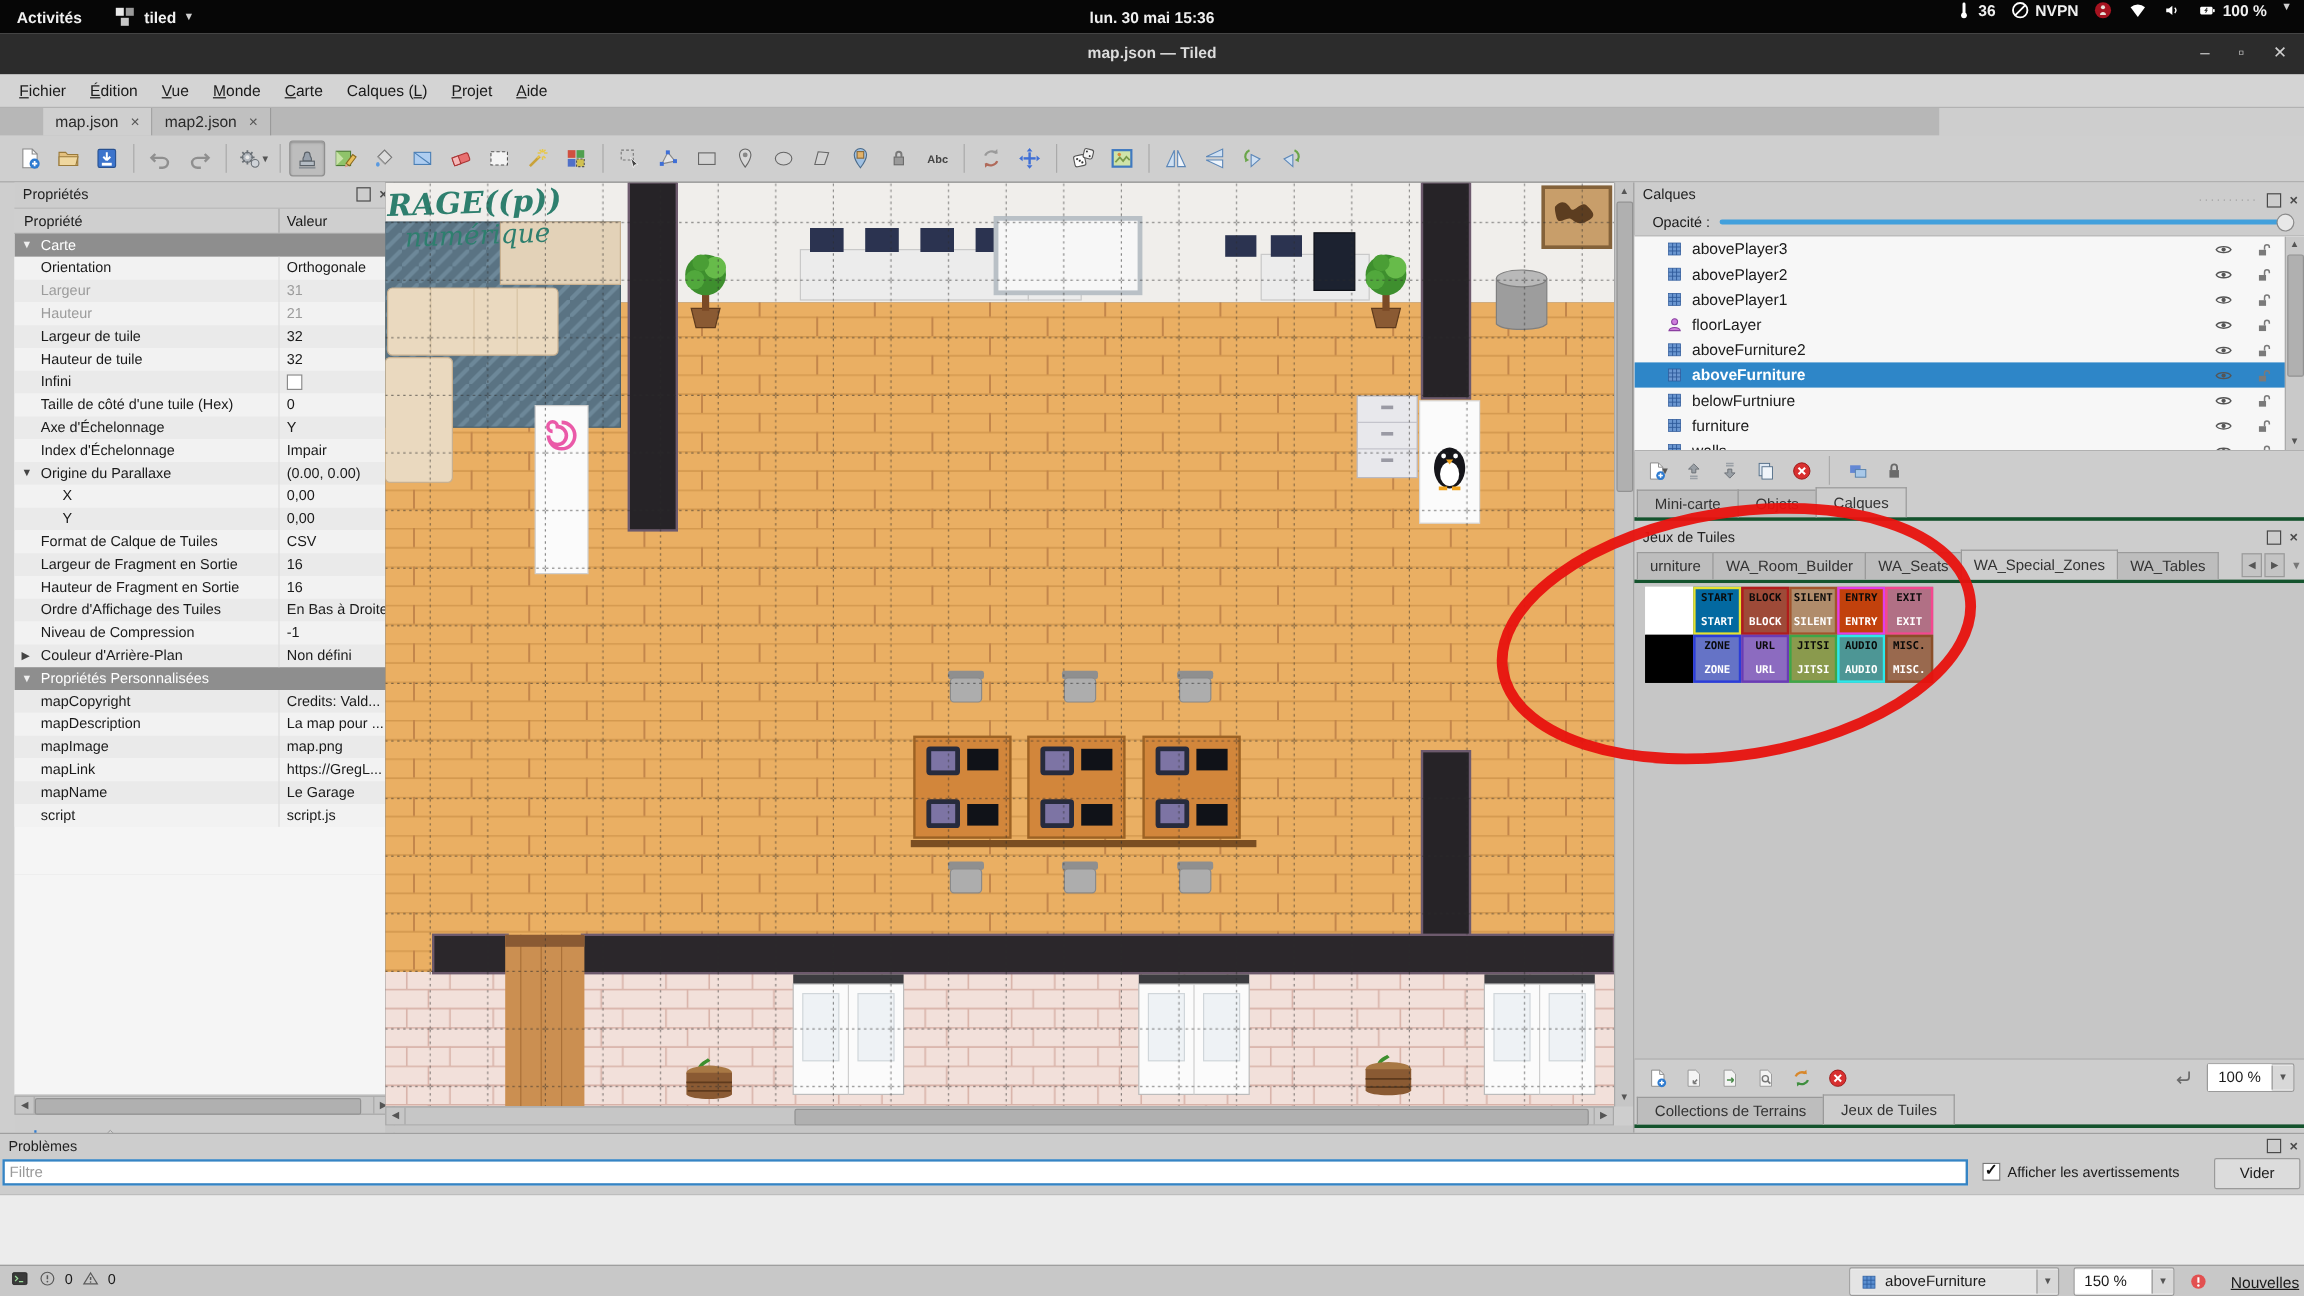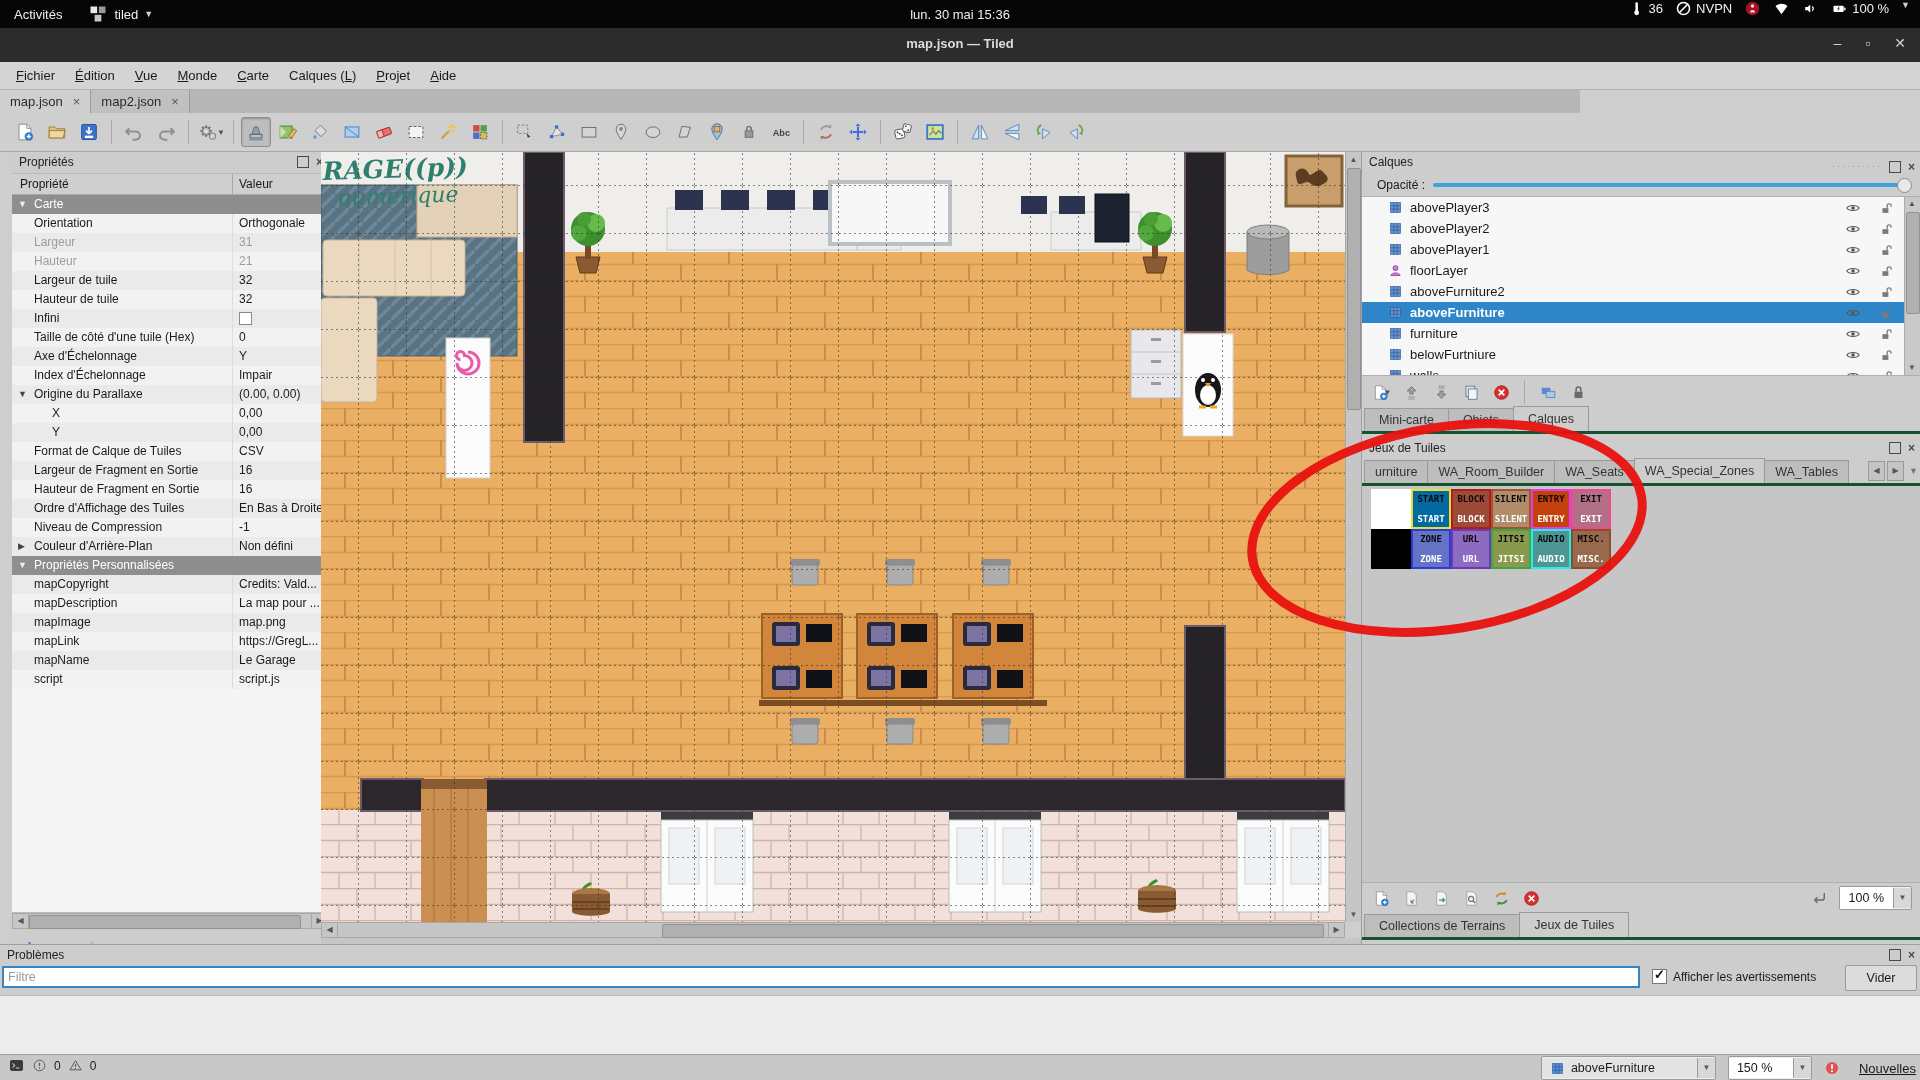--- a/index.html
+++ b/index.html
@@ -3,39 +3,39 @@
 <meta charset="utf-8">
 <style>
   html,body{margin:0;padding:0;background:#888;}
   #screen{position:relative;width:1920px;height:1080px;overflow:hidden;
     font-family:"Liberation Sans",sans-serif;font-size:12px;color:#1a1a1a;background:#cecece;}
   .abs{position:absolute;}
   .i{display:inline-block;vertical-align:middle;}
   svg.i{width:20px;height:20px;}
   
   #topbar{left:0;top:0;width:1920px;height:28px;background:#060606;color:#efefef;
-    display:flex;align-items:center;font-size:13px;font-weight:normal;}
+    display:flex;align-items:center;font-size:13px;font-weight:bold;}
   #topbar .tb-left{display:flex;align-items:center;gap:26px;padding-left:14px;}
   #topbar .appmenu{display:flex;align-items:center;gap:6px;}
   #topbar .caret{font-size:9px;color:#cfcfcf;}
   #clock{position:absolute;left:0;right:0;text-align:center;pointer-events:none;}
   #tray{position:absolute;right:10px;top:0;height:36px;display:flex;align-items:flex-start;gap:12px;}
   #tray svg.i{width:17px;height:17px;}
   #tray .tray-item{display:flex;align-items:center;gap:4px;}
   
   #titlebar{left:0;top:28px;width:1920px;height:34px;background:#2c2c2c;color:#dcdcdc;}
   #titlebar .title{position:absolute;left:0;right:0;top:8px;text-align:center;font-weight:bold;font-size:13px;}
   #winbtns{position:absolute;right:14px;top:7px;display:flex;gap:24px;color:#cfcfcf;font-size:14px;}
   #winbtns span{cursor:default;}
   
   #menubar{left:0;top:62px;width:1920px;height:28px;background:#d4d4d4;border-bottom:1px solid #b2b2b2;
     display:flex;align-items:center;padding-left:6px;box-sizing:border-box;font-size:13px;}
   .mitem{padding:4px 10px;border-radius:2px;}
   
-  #doctabs{left:0;top:90px;width:1580px;height:23px;background:#b7b7b7;display:flex;align-items:flex-start;}
+  #doctabs{left:0;top:90px;width:1580px;height:23px;background:#b7b7b7;display:flex;align-items:flex-start;padding-left:36px;}
   .dtab{display:flex;align-items:center;gap:10px;height:23px;padding:0 10px;background:#c0c0c0;
     border-right:1px solid #9a9a9a;font-size:13px;color:#2a2a2a;}
   .dtab.active{background:#cfcfcf;}
   .dtab .x{color:#555;font-size:13px;}
   
   #toolbar{left:0;top:113px;width:1920px;height:39px;background:#cfcfcf;border-bottom:1px solid #a8a8a8;
     display:flex;align-items:center;padding-left:10px;box-sizing:border-box;gap:2px;}
   .tbtn{width:30px;height:30px;border:1px solid transparent;background:transparent;display:flex;
     align-items:center;justify-content:center;border-radius:3px;padding:0;}
   .tbtn svg.i{width:22px;height:22px;}
@@ -893,37 +893,37 @@
               <rect x="5.5" y="11.5" width="9.5" height="7.5" fill="#7a7a7a"></rect>
               <path d="M13 11.5V7.8a3.2 3.2 0 0 1 6.4 0v1.4" fill="none" stroke="#7a7a7a" stroke-width="2"></path>
             </svg></span>
     <span style="width:14px;"></span>
         </div>
         <div class="lrow">
     <svg class="i" style="width:15px;height:15px;" viewBox="0 0 24 24">
             <rect x="4" y="4" width="16" height="16" fill="#6a96d0" stroke="#2f5a9a"></rect>
             <path d="M4 9.3h16M4 14.6h16M9.3 4v16M14.6 4v16" stroke="#2f5a9a" stroke-width="1.2"></path>
           </svg>
-    <span class="lname">furniture</span>
+    <span class="lname">belowFurtniure</span>
     <span class="eye"><svg class="i" style="width:16px;height:16px;" viewBox="0 0 24 24">
               <path d="M2.8 12c3.2-5 15.2-5 18.4 0-3.2 5-15.2 5-18.4 0z" fill="none" stroke="#555" stroke-width="1.7"></path>
               <circle cx="12" cy="12" r="2.7" fill="#555"></circle>
             </svg></span>
     <span class="lock"><svg class="i" style="width:15px;height:15px;" viewBox="0 0 24 24">
               <rect x="5.5" y="11.5" width="9.5" height="7.5" fill="#7a7a7a"></rect>
               <path d="M13 11.5V7.8a3.2 3.2 0 0 1 6.4 0v1.4" fill="none" stroke="#7a7a7a" stroke-width="2"></path>
             </svg></span>
     <span style="width:14px;"></span>
         </div>
         <div class="lrow">
     <svg class="i" style="width:15px;height:15px;" viewBox="0 0 24 24">
             <rect x="4" y="4" width="16" height="16" fill="#6a96d0" stroke="#2f5a9a"></rect>
             <path d="M4 9.3h16M4 14.6h16M9.3 4v16M14.6 4v16" stroke="#2f5a9a" stroke-width="1.2"></path>
           </svg>
-    <span class="lname">belowFurtniure</span>
+    <span class="lname">furniture</span>
     <span class="eye"><svg class="i" style="width:16px;height:16px;" viewBox="0 0 24 24">
               <path d="M2.8 12c3.2-5 15.2-5 18.4 0-3.2 5-15.2 5-18.4 0z" fill="none" stroke="#555" stroke-width="1.7"></path>
               <circle cx="12" cy="12" r="2.7" fill="#555"></circle>
             </svg></span>
     <span class="lock"><svg class="i" style="width:15px;height:15px;" viewBox="0 0 24 24">
               <rect x="5.5" y="11.5" width="9.5" height="7.5" fill="#7a7a7a"></rect>
               <path d="M13 11.5V7.8a3.2 3.2 0 0 1 6.4 0v1.4" fill="none" stroke="#7a7a7a" stroke-width="2"></path>
             </svg></span>
     <span style="width:14px;"></span>
         </div>

